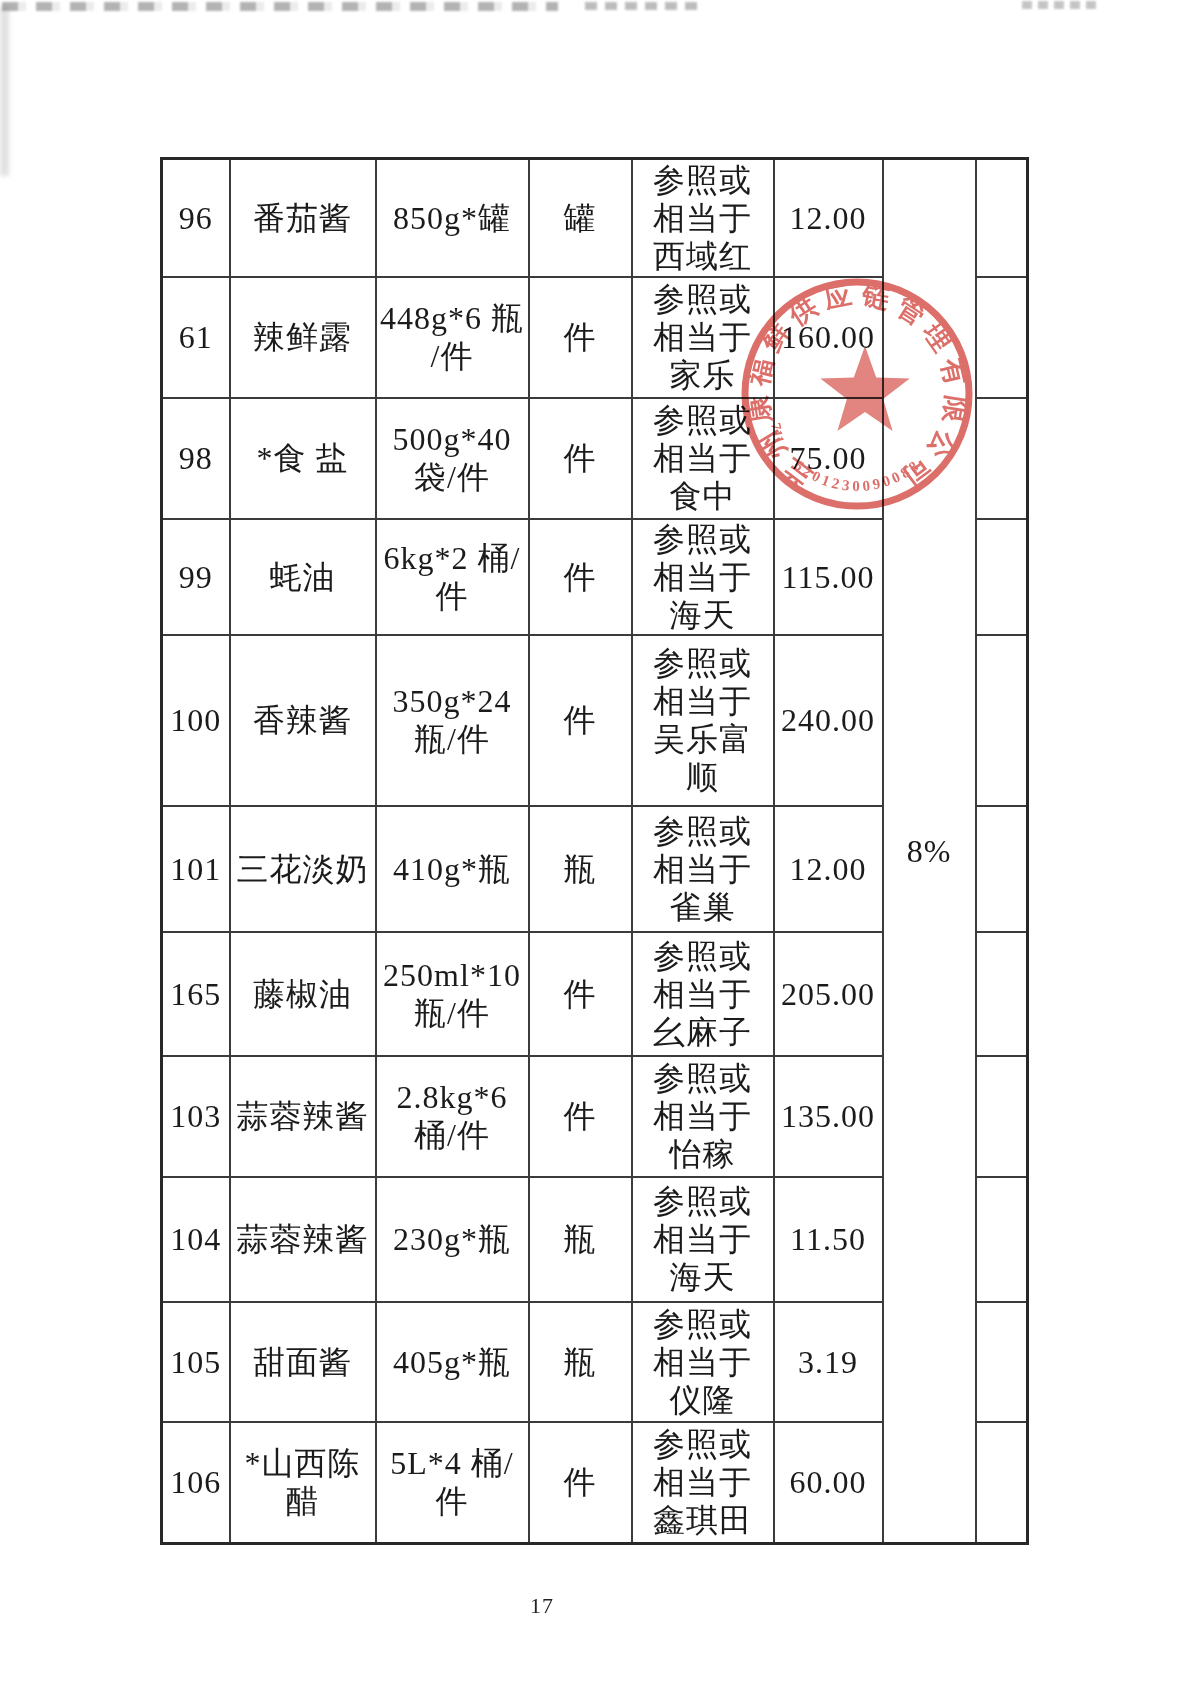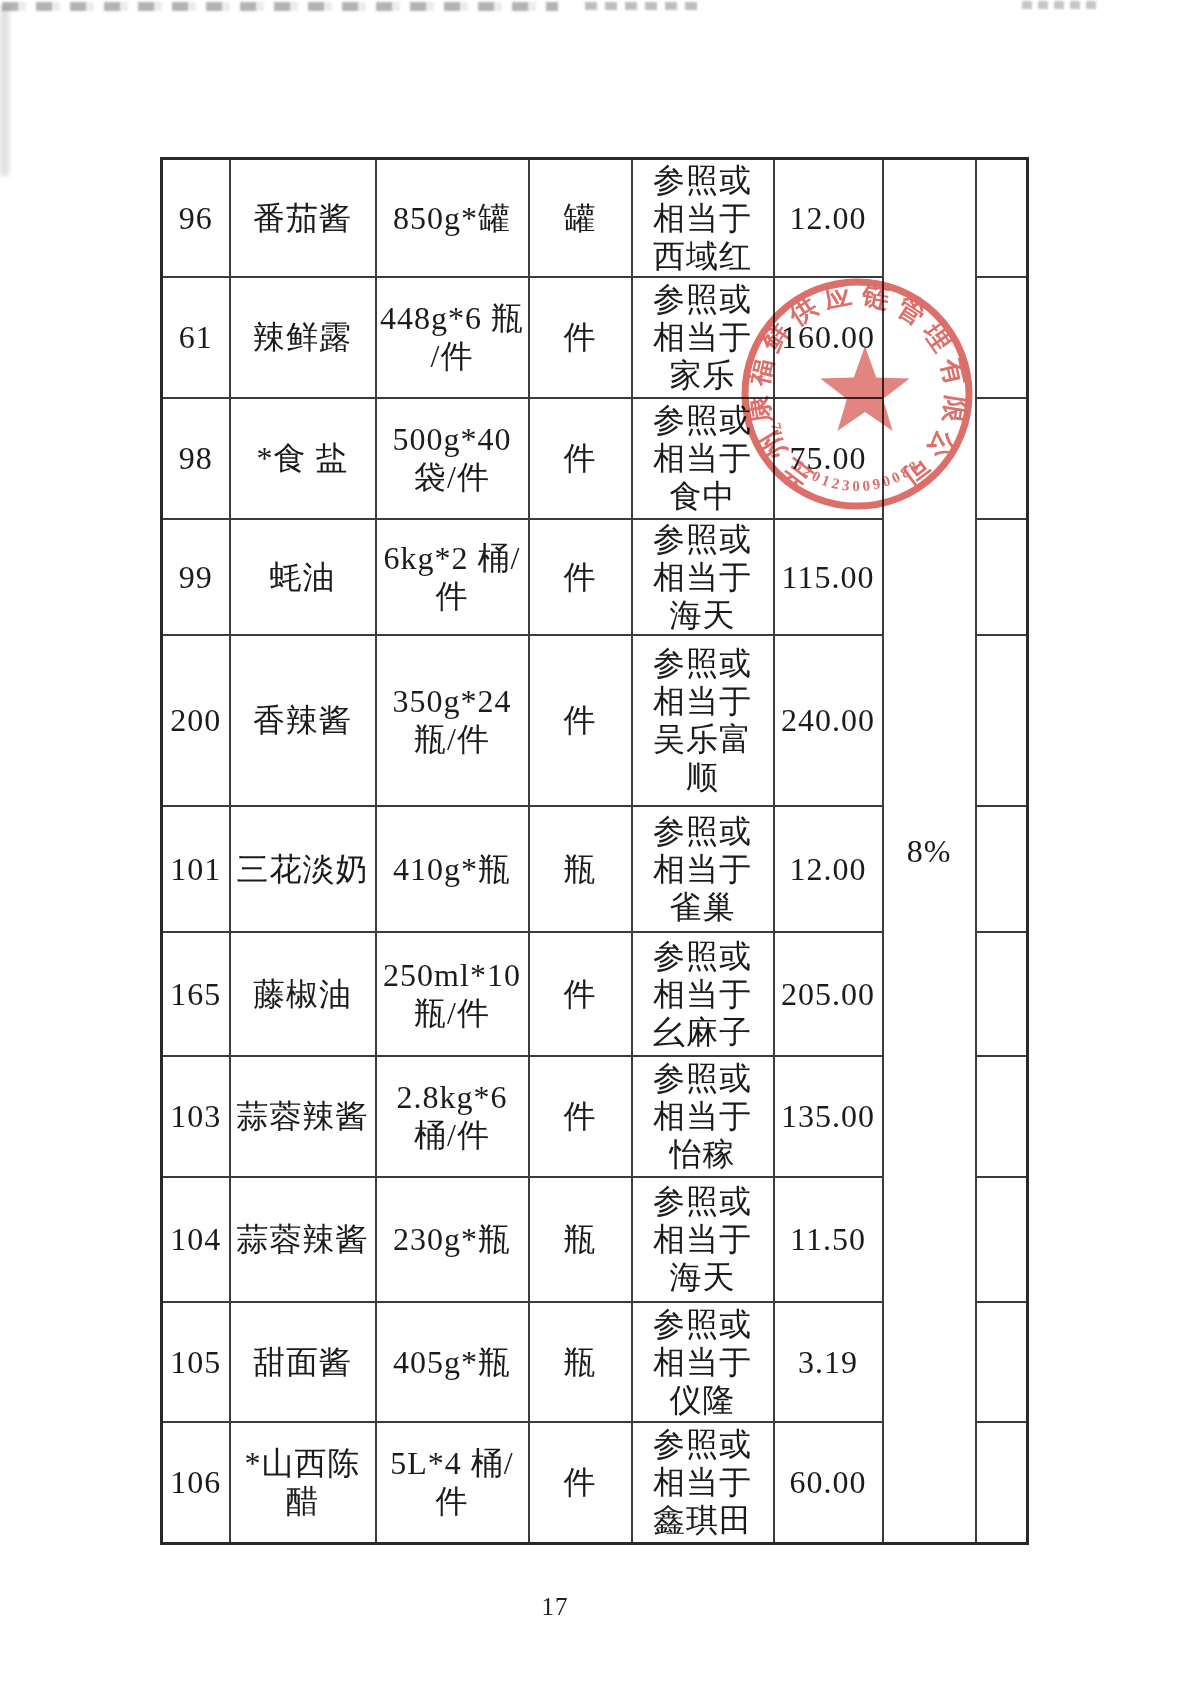--- a/index.html
+++ b/index.html
@@ -44,21 +44,21 @@
   
   svg.seal{
     position:absolute;left:735px;top:272px;
     mix-blend-mode:multiply;opacity:.85;filter:blur(.4px);
   }
   svg.seal text{font-family:"Liberation Serif","DejaVu Serif",serif;font-weight:bold;}
 
   
   .page-number{
     position:absolute;left:530px;top:1593px;width:50px;
-    text-align:center;font-size:25px;letter-spacing:1px;color:#222;
+    text-align:left;font-size:22px;letter-spacing:1px;color:#222;
   }
 </style>
 </head>
 <body>
 
 <div id="page">
 
   <div class="artifact artifact-a"></div>
   <div class="artifact artifact-b"></div>
   <div class="artifact artifact-c"></div>
@@ -118,21 +118,21 @@
         <td class="c-spec">6kg*2 桶/
 件</td>
         <td class="c-unit">件</td>
         <td class="c-brand">参照或
 相当于
 海天</td>
         <td class="c-price">115.00</td>
         <td class="c-remark"></td>
       </tr>
       <tr class="r4">
-        <td class="c-no">200</td>
+        <td class="c-no">100</td>
         <td class="c-name">香辣酱</td>
         <td class="c-spec">350g*24
 瓶/件</td>
         <td class="c-unit">件</td>
         <td class="c-brand">参照或
 相当于
 吴乐富
 顺</td>
         <td class="c-price">240.00</td>
         <td class="c-remark"></td>

